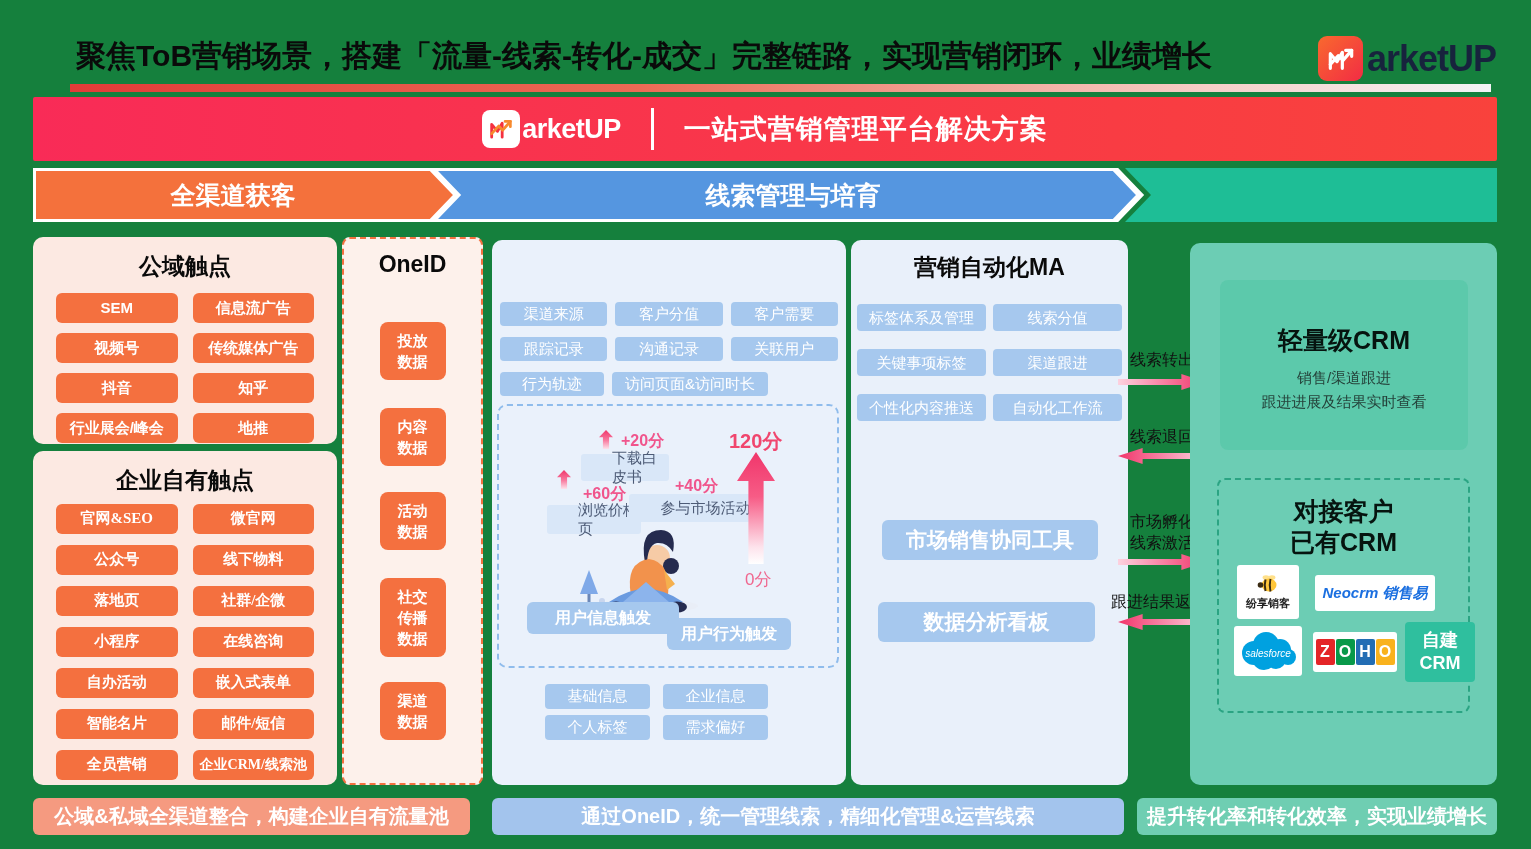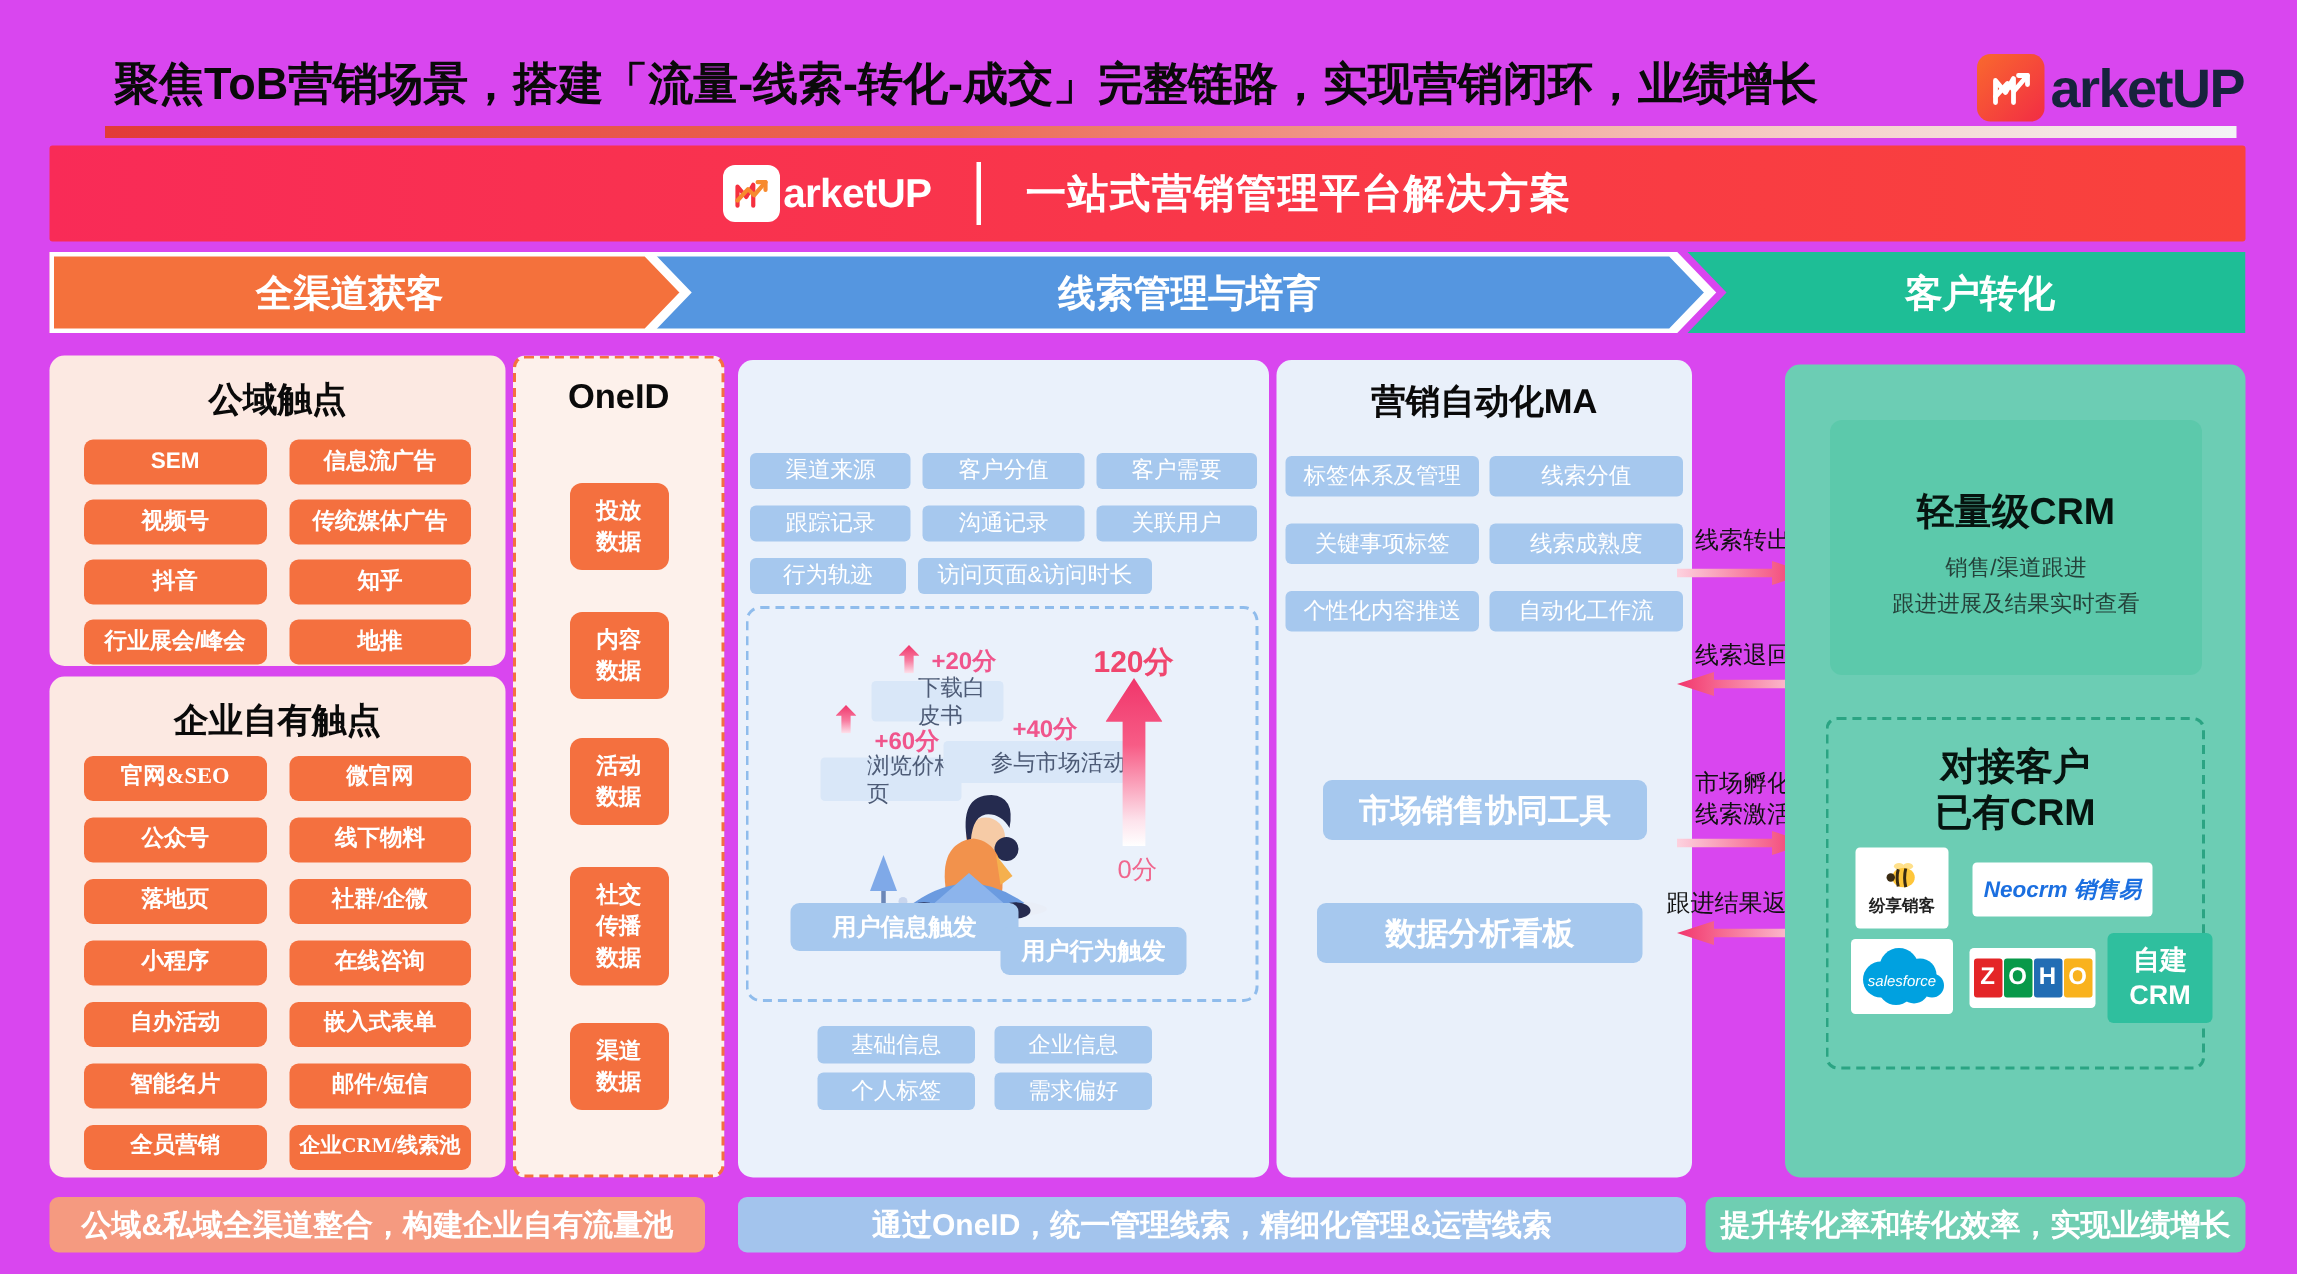--- a/index.html
+++ b/index.html
@@ -1,18 +1,18 @@
 <!DOCTYPE html>
 <html><head>
 <meta charset="utf-8">
 <style>
   * { margin:0; padding:0; box-sizing:border-box; }
   html,body { background:#fff; }
   .stage {
-    position:relative; width:1531px; height:849px; background:#d946ef; overflow:hidden;
+    position:relative; width:1531px; height:849px; background:#15803d; overflow:hidden;
     font-family:"Liberation Sans","DejaVu Sans",sans-serif; color:#111;
   }
   
   .hdr-title { position:absolute; left:76px; top:36px; font-size:30px; font-weight:800; color:#0a0a0a; white-space:nowrap; }
   .hdr-underline { position:absolute; left:70px; top:84px; width:1421px; height:8px;
     background:linear-gradient(90deg,#e23b38 0%,#ec6a55 40%,#f6cfc8 80%,#f3f4f6 100%); }
   .brand { position:absolute; left:1318px; top:36px; display:flex; align-items:center; gap:4px; }
   .brand-mark { width:45px; height:45px; border-radius:9px; background:linear-gradient(135deg,#f9692e,#f22c44);
     display:flex; align-items:center; justify-content:center; }
   .brand-text { font-size:36px; font-weight:800; color:#17233d; letter-spacing:-1px; }
@@ -134,21 +134,20 @@
   </div>
 
   <div class="chev-wrap">
     <svg width="1464" height="54" viewBox="0 0 1464 54">
       <polygon points="1092,0 1464,0 1464,54 1092,54 1118,27" fill="#1ebe96"></polygon>
       <polygon points="388,0 1081,0 1107,27 1081,54 388,54 414,27" fill="#5596e0" stroke="#ffffff" stroke-width="6"></polygon>
       <polygon points="0,0 398,0 424,27 398,54 0,54" fill="#f4713c" stroke="#ffffff" stroke-width="6"></polygon>
     </svg>
     <div class="chev-label" style="left:0;width:400px;">全渠道获客</div>
     <div class="chev-label" style="left:430px;width:660px;">线索管理与培育</div>
-    <div class="chev-label" style="left:1110px;width:354px;">客户转化</div>
   </div>
 
   <div class="panel panel-public">
     <div class="p-title">公域触点</div>
     <div class="tp-grid">
       <div class="chip chip-o">SEM</div>
       <div class="chip chip-o">信息流广告</div>
       <div class="chip chip-o">视频号</div>
       <div class="chip chip-o">传统媒体广告</div>
       <div class="chip chip-o">抖音</div>
@@ -242,21 +241,21 @@
     <div class="info-chip" style="left:53px;top:475px;">个人标签</div>
     <div class="info-chip" style="left:171px;top:475px;">需求偏好</div>
   </div>
 
   <div class="panel panel-ma">
     <div class="p-title" style="padding-top:12px;">营销自动化MA</div>
     <div class="ma-grid">
       <div class="chip chip-b">标签体系及管理</div>
       <div class="chip chip-b">线索分值</div>
       <div class="chip chip-b">关键事项标签</div>
-      <div class="chip chip-b">线索成熟度</div>
+      <div class="chip chip-b">渠道跟进</div>
       <div class="chip chip-b">个性化内容推送</div>
       <div class="chip chip-b">自动化工作流</div>
     </div>
     <div class="ma-tool" style="left:31px;top:280px;width:216px;height:40px;">市场销售协同工具</div>
     <div class="ma-tool" style="left:27px;top:362px;width:217px;height:40px;">数据分析看板</div>
   </div>
 
   <div class="flow-label" style="left:1122px;top:350px;width:80px;">线索转出</div>
   <div class="flow-arrow arrow-right" style="left:1118px;top:374px;"></div>
 

